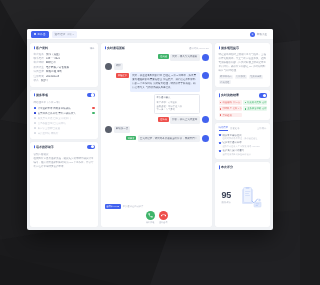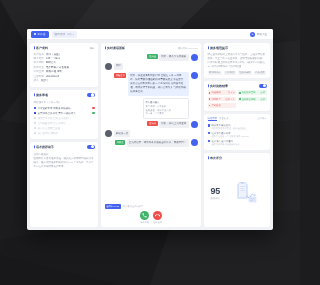--- a/index.html
+++ b/index.html
@@ -53,21 +53,21 @@
   #user-name { font-size: 2.6px; color: #8a90a0; white-space: nowrap; }
 
   
   #workspace {
     flex: 1; display: flex; gap: 3px;
     padding: 3px; min-height: 0;
   }
   .col { display: flex; flex-direction: column; gap: 3px; min-height: 0; }
   #col-left   { width: 68px; }
   #col-center { flex: 1; }
-  #col-right  { width: 66px; }
+  #col-right  { width: 55px; }
 
   .card {
     background: #fff; border-radius: 2px;
     box-shadow: 0 0 1px rgba(0,0,0,.07);
     padding: 3px 3.5px;
     overflow: hidden;
     display: flex; flex-direction: column;
   }
   .card-head {
     display: flex; align-items: center; justify-content: space-between;

